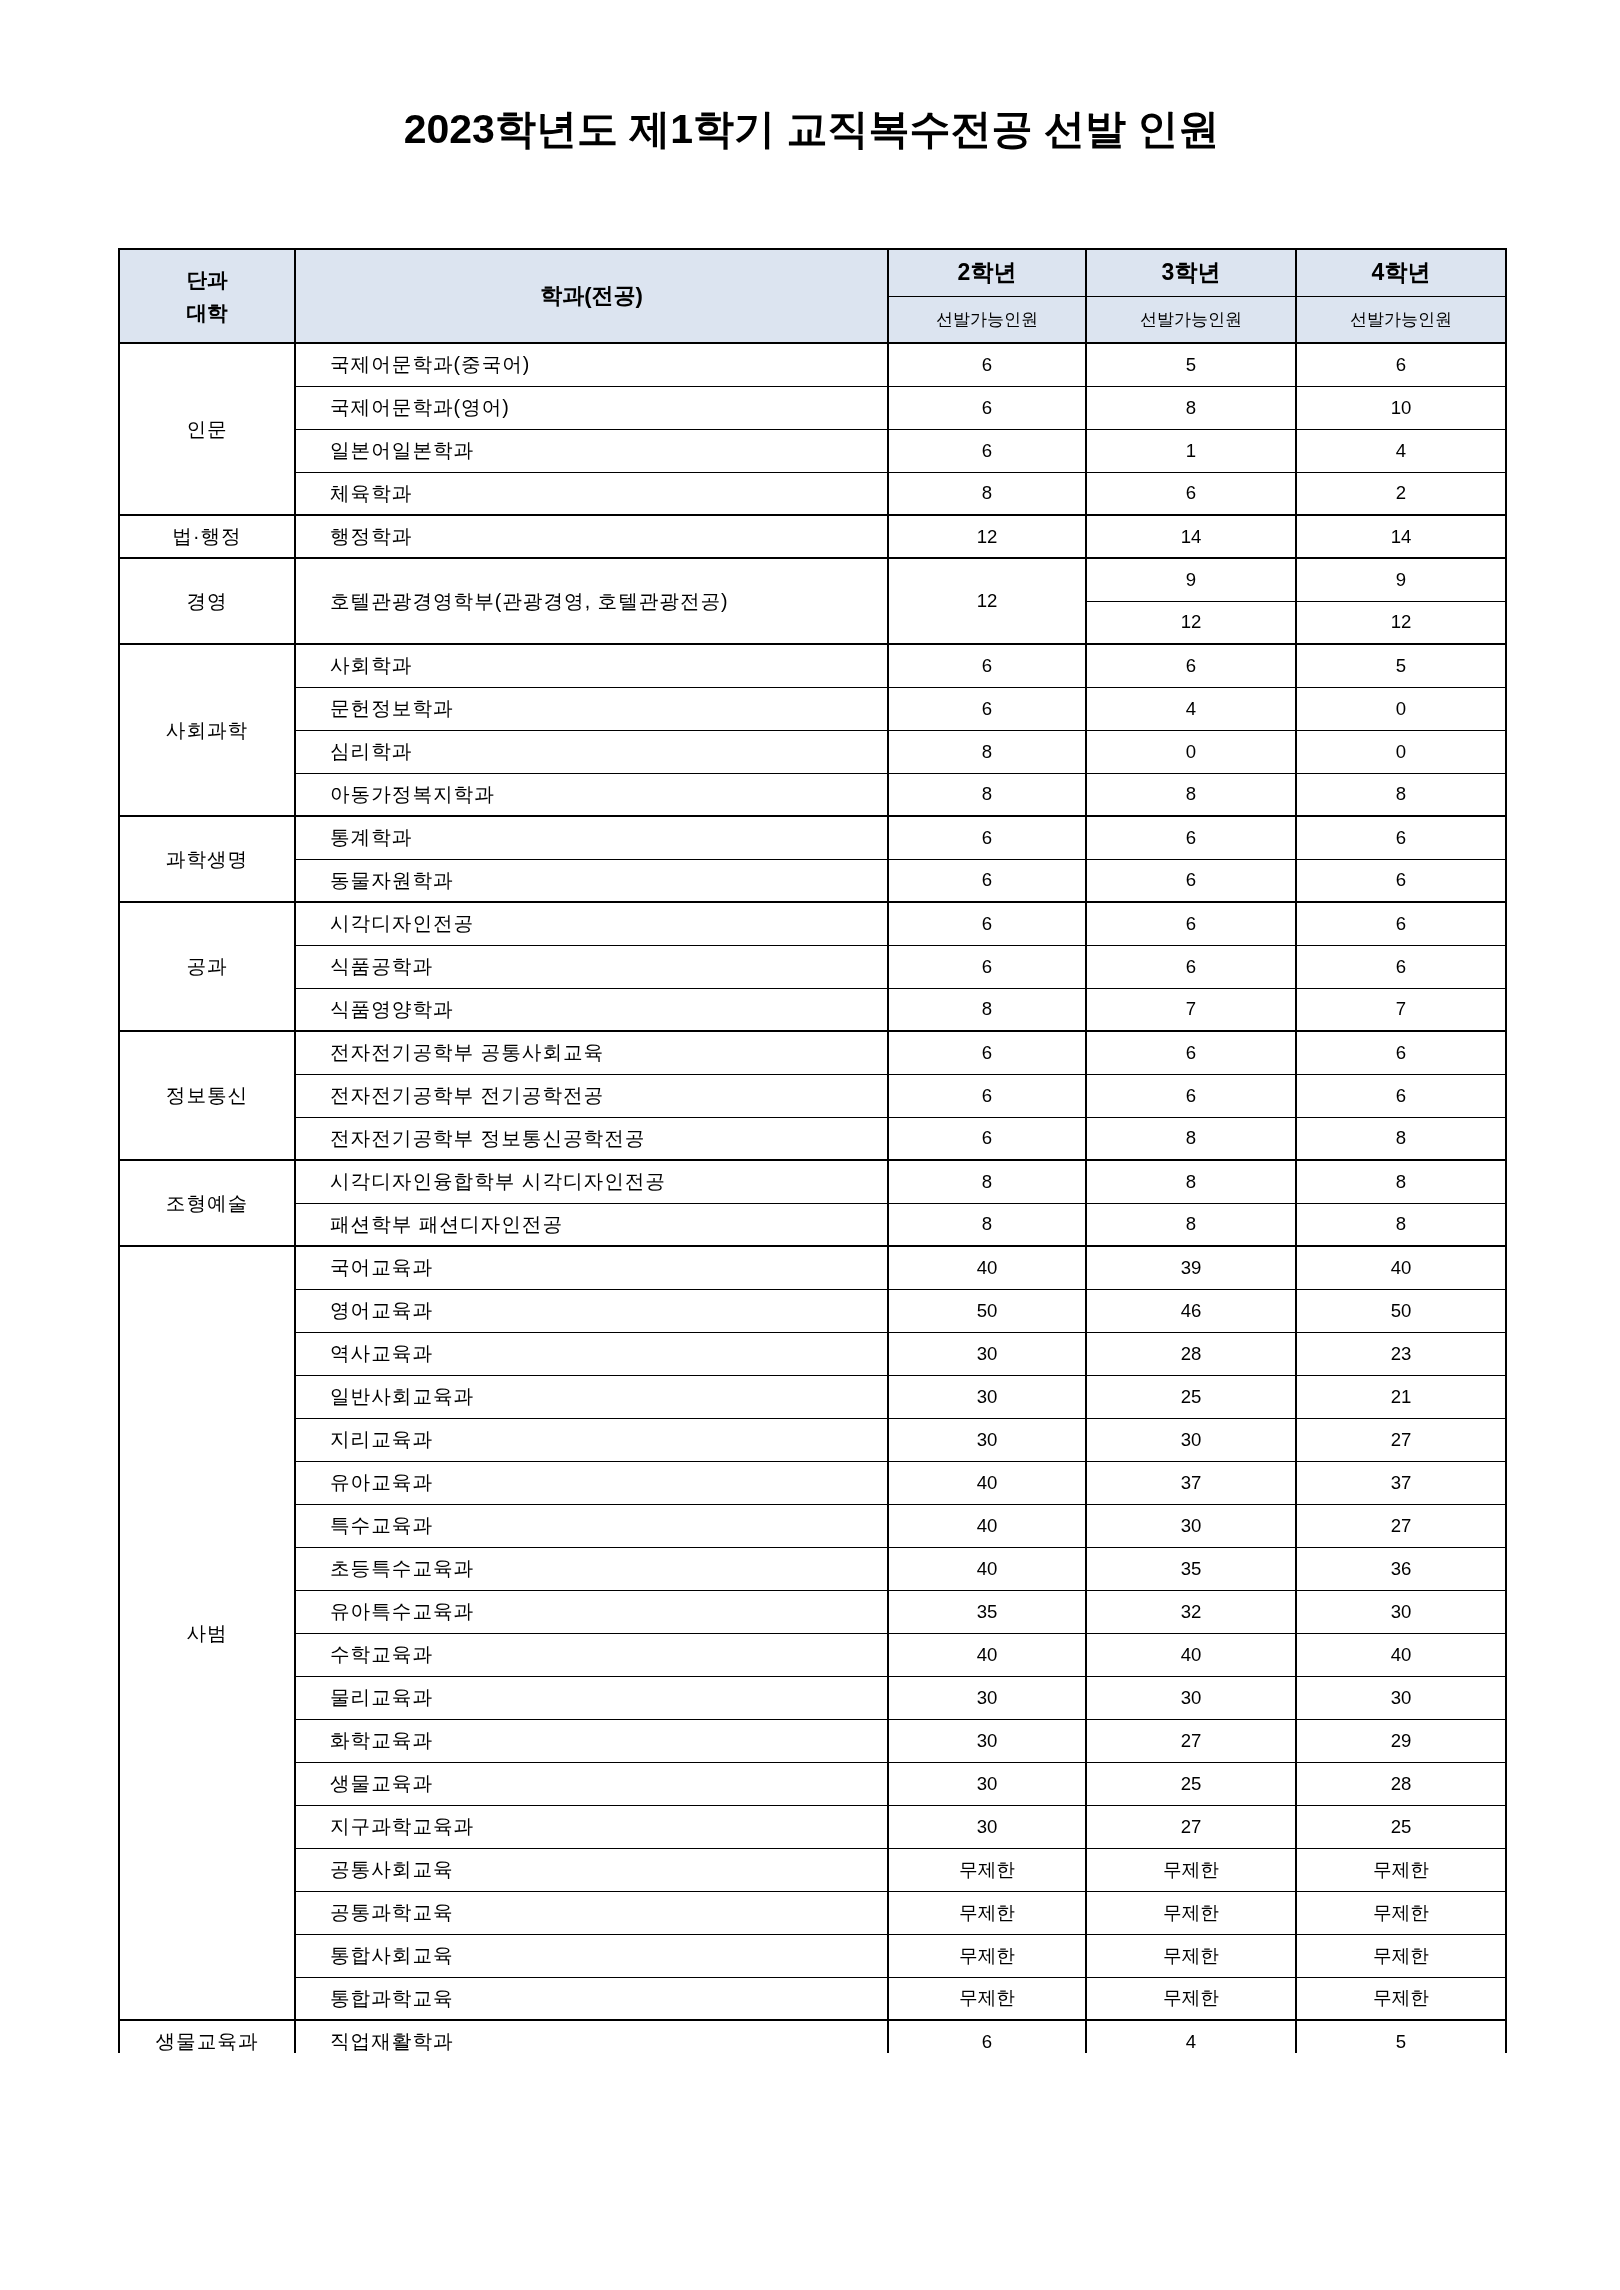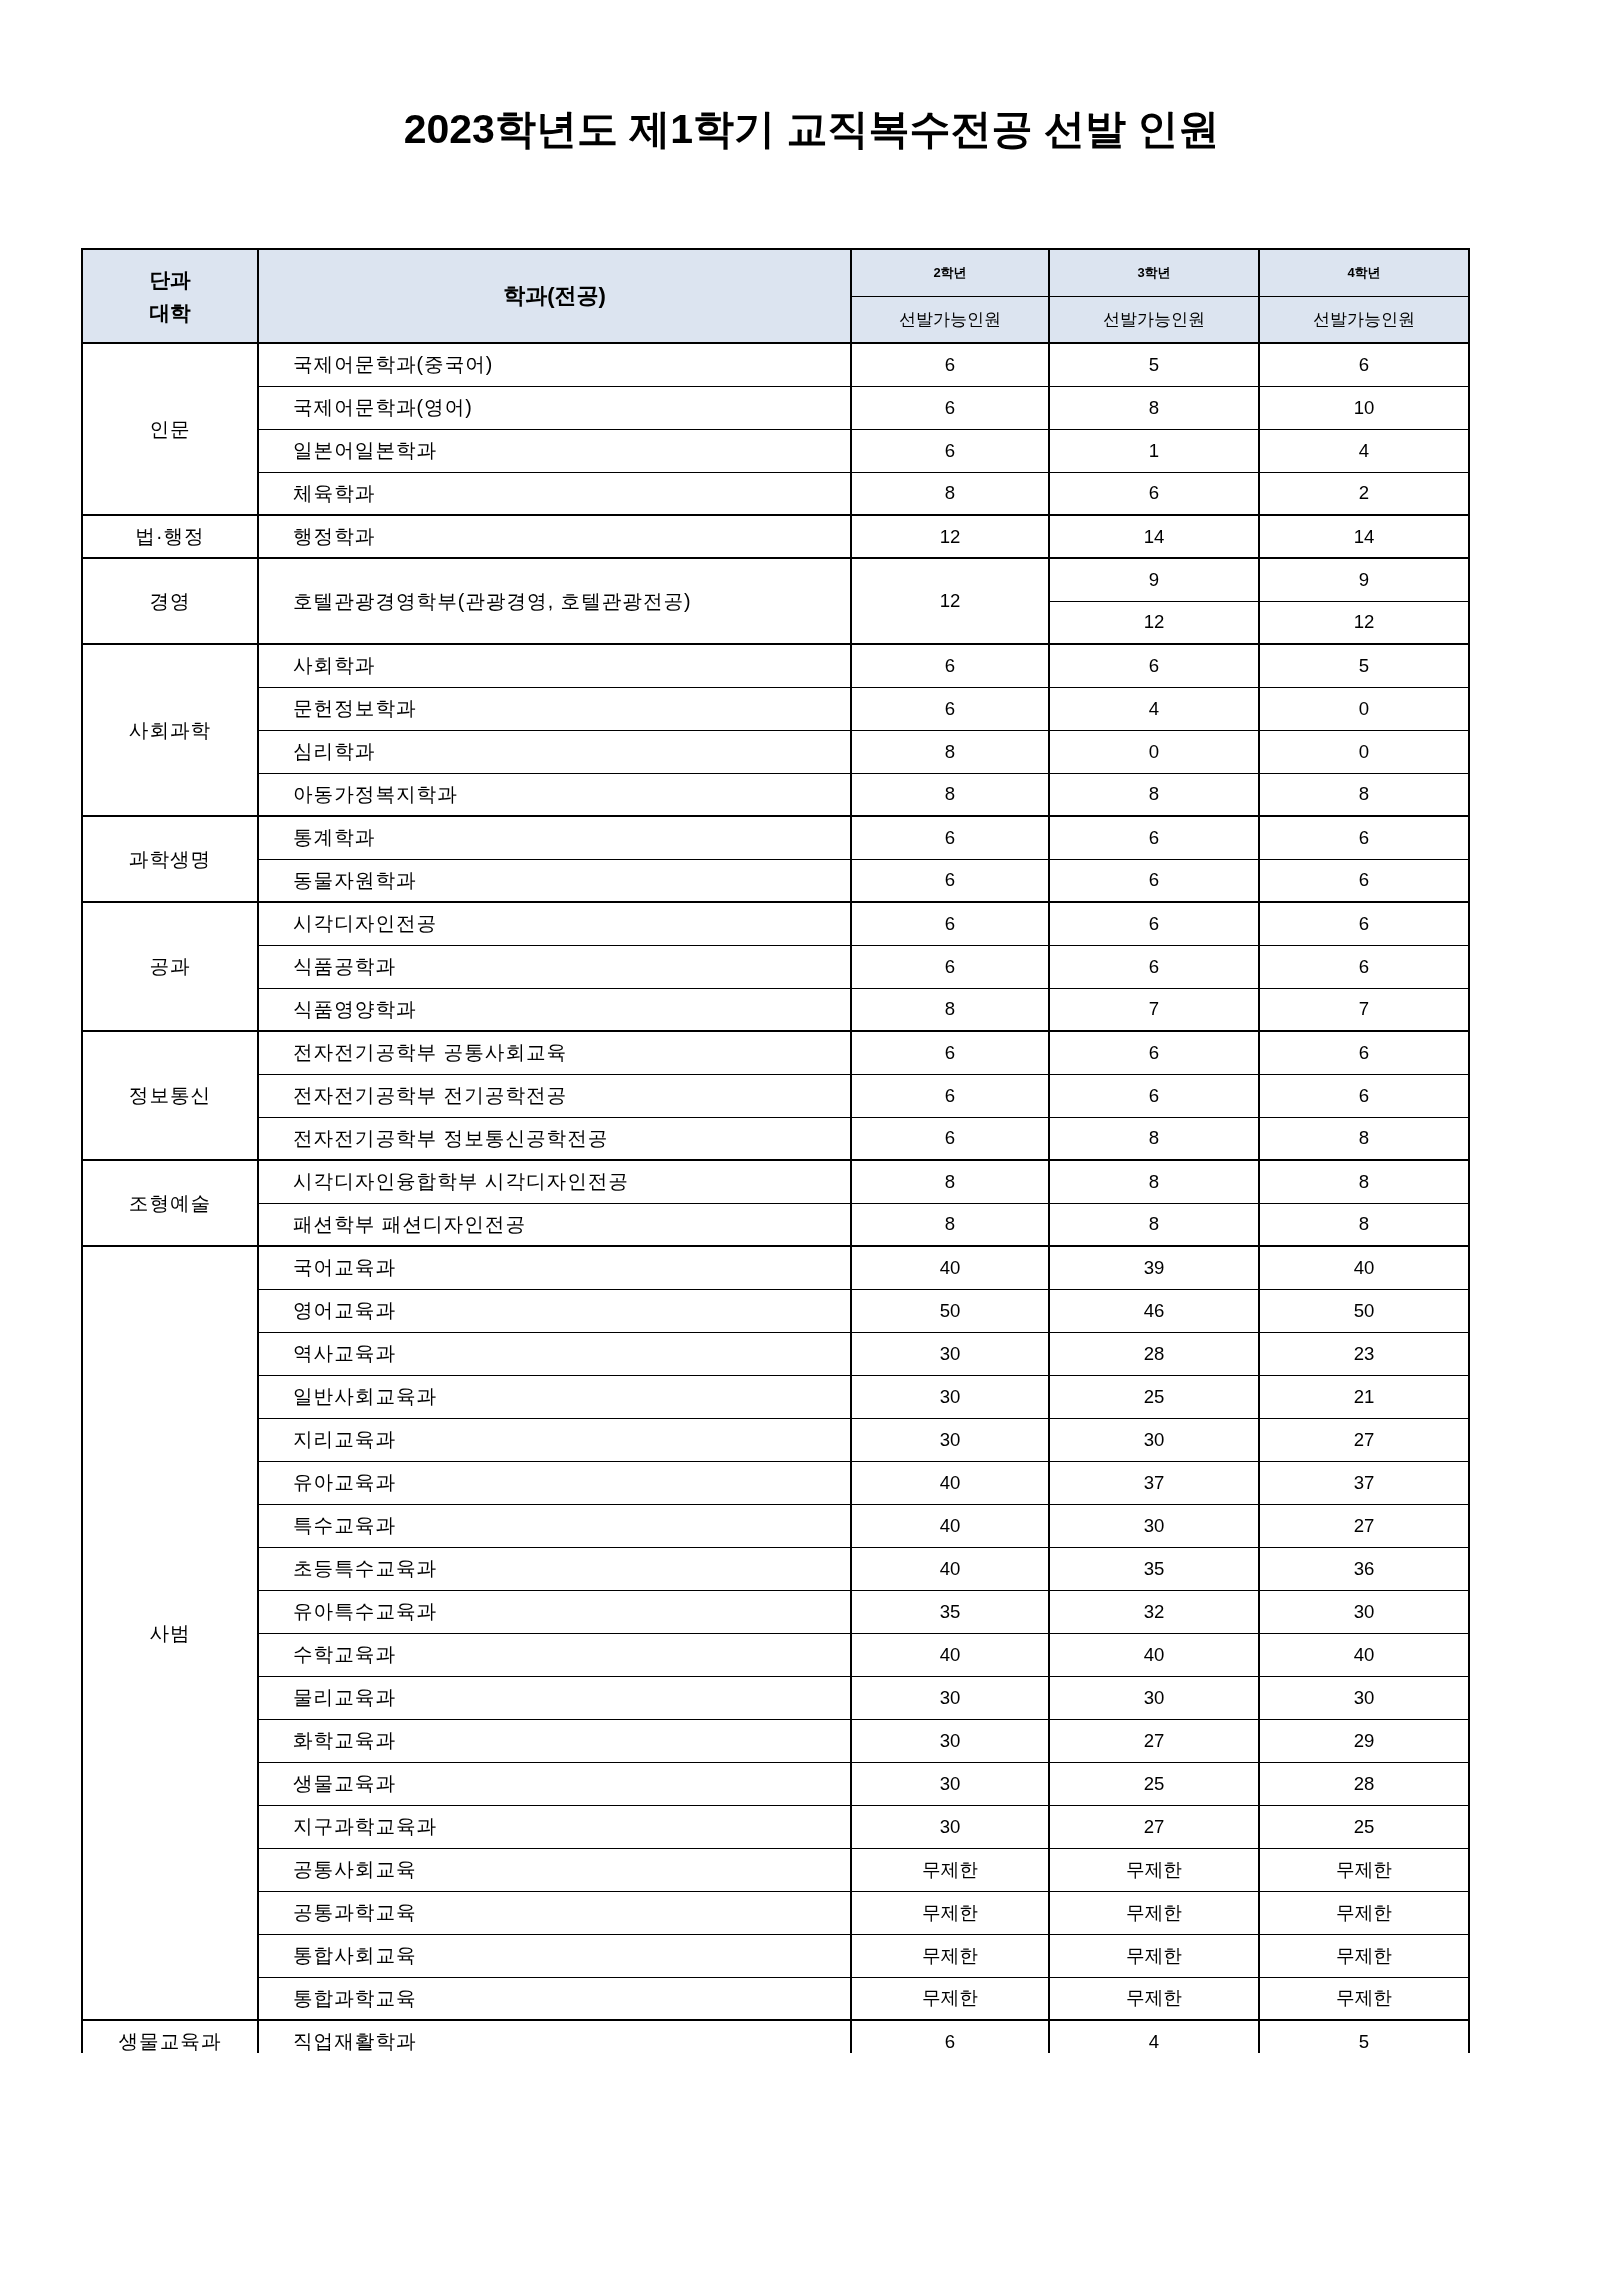--- a/index.html
+++ b/index.html
@@ -20,21 +20,21 @@
     margin: 104px 0 0 118px;
     width: 1387px;
     text-align: center;
     font-size: 41px;
     line-height: 51px;
     font-weight: 800;
     letter-spacing: 0;
     color: #000;
   }
   table.sel-table {
-    margin: 93px 0 0 81px;
+    margin: 93px 0 0 118px;
     width: 1387px;
     table-layout: fixed;
     border-collapse: collapse;
     border: 2.9px solid #000;
   }
   .sel-table th, .sel-table td {
     border: 1px solid #000;
     border-left-width: 2px;
     border-right-width: 2px;
     padding: 0;
@@ -42,21 +42,21 @@
   }
   
   .sel-table thead th {
     background: var(--header-bg, #dce4f0);
     text-align: center;
     vertical-align: middle;
   }
   .sel-table thead tr { height: 47px; }
   .th-college { font-weight: bold; font-size: 20.6px; line-height: 33px; border-bottom: 2.9px solid #000; }
   .th-dept    { font-weight: bold; font-size: 22px; border-bottom: 2.9px solid #000; }
-  .th-year    { font-weight: bold; font-size: 13px; }
+  .th-year    { font-weight: bold; font-size: 23px; }
   .th-sub     { font-weight: normal; font-size: 17px; border-bottom: 2.9px solid #000; }
   
   .sel-table tbody tr { height: 43px; }
   .sel-table tbody td { font-size: 19.6px; vertical-align: middle; }
   .sel-table td.college { text-align: center; letter-spacing: 1px; }
   .sel-table td.dept    { text-align: left; padding-left: 34px; letter-spacing: 1px; }
   .sel-table td.val     { text-align: center; font-size: 18.6px; }
   .sel-table tbody tr.section-start td { border-top: 2.9px solid #000; }
   
   .sel-table tfoot tr { height: 51px; }

